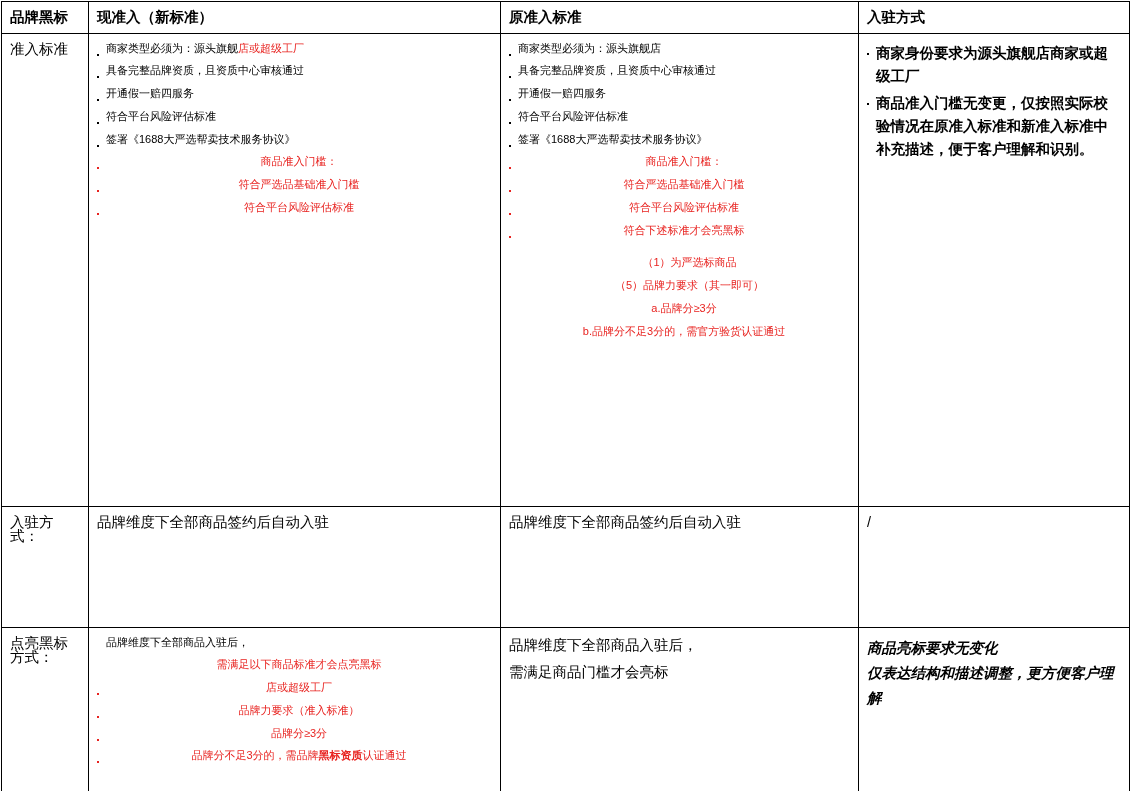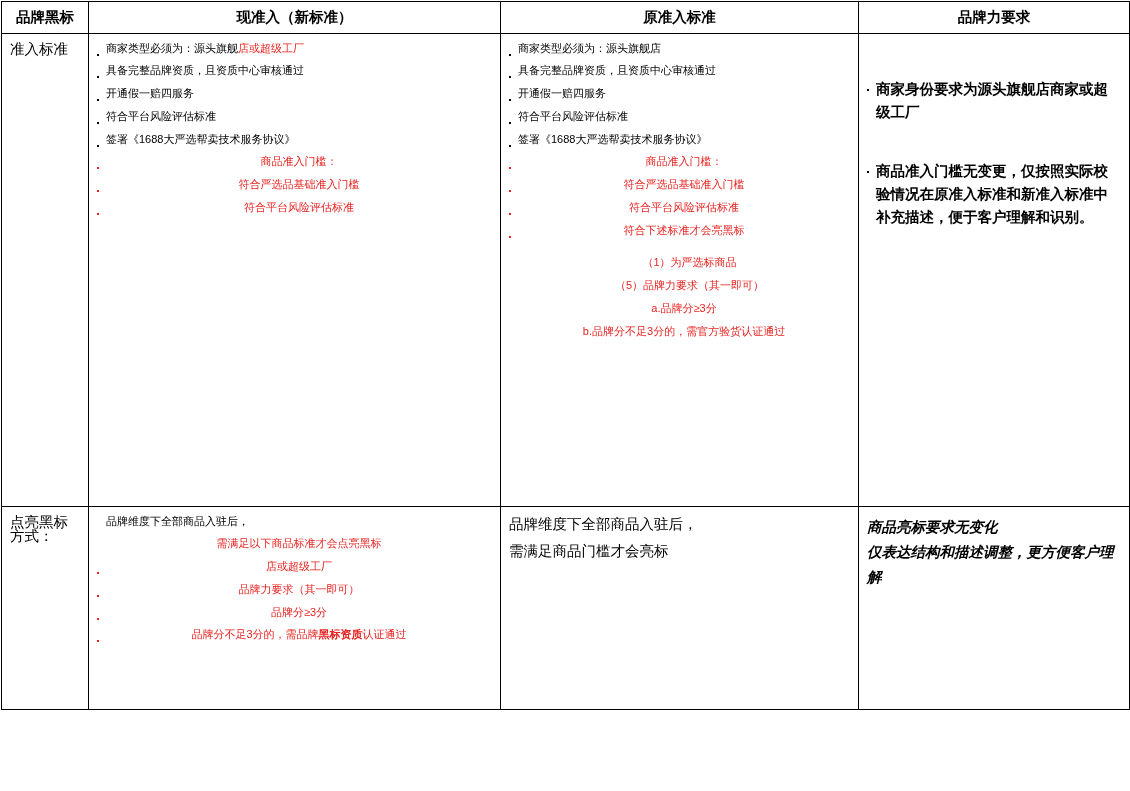--- a/index.html
+++ b/index.html
@@ -31,21 +31,21 @@
     padding: 8px 8px 8px 8px;
     font-size: 14.5px;
     line-height: 1.0;
   }
   col.c1 { width: 87px; }
   col.c2 { width: 412px; }
   col.c3 { width: 358px; }
   col.c4 { width: 271px; }
 
   thead th {
-    text-align: center;
+    text-align: left;
     font-weight: bold;
     font-size: 15px;
     padding: 9px 4px;
     vertical-align: middle;
   }
   td.rowhead {
     font-size: 14.5px;
     font-weight: normal;
     line-height: 1.55;
     padding-top: 10px;
@@ -92,21 +92,20 @@
     padding: 0;
     list-style: none;
     font-weight: bold;
     line-height: 1.6;
   }
   .notes li {
     position: relative;
     padding-left: 9px;
     margin-bottom: 4px;
     font-size: 14.5px;
-    margin-top: 36px;
   }
   .notes li:before {
     content: "";
     position: absolute;
     left: 0;
     top: 11px;
     width: 2px;
     height: 2px;
     background: #000;
   }
@@ -127,21 +126,21 @@
       <col class="c1">
         <col class="c2">
         <col class="c3">
         <col class="c4">
     </colgroup>
     <thead>
       <tr>
         <th>品牌黑标</th>
         <th>现准入（新标准）</th>
         <th>原准入标准</th>
-        <th>品牌力要求</th>
+        <th>入驻方式</th>
       </tr>
     </thead>
     <tbody>
 
       <tr class="r1">
         <td class="rowhead">准入标准</td>
         <td>
           <ul class="bullets">
             <li><span>商家类型必须为：源头旗舰</span><span class="red">店或超级工厂</span></li>
             <li>具备完整品牌资质，且资质中心审核通过</li>
@@ -172,29 +171,35 @@
           </ul>
         </td>
         <td>
           <ul class="notes">
             <li>商家身份要求为源头旗舰店商家或超级工厂</li>
             <li>商品准入门槛无变更，仅按照实际校验情况在原准入标准和新准入标准中补充描述，便于客户理解和识别。</li>
           </ul>
         </td>
       </tr>
 
+      <tr class="r2">
+        <td class="rowhead">入驻方式：</td>
+        <td class="plain">品牌维度下全部商品签约后自动入驻</td>
+        <td class="plain">品牌维度下全部商品签约后自动入驻</td>
+        <td class="plain">/</td>
+      </tr>
 
       <tr class="r3">
         <td class="rowhead">点亮黑标方式：</td>
         <td>
           <ul class="bullets">
             <li class="nodot">品牌维度下全部商品入驻后，</li>
             <li class="red nodot">需满足以下商品标准才会点亮黑标</li>
             <li class="red">店或超级工厂</li>
-            <li class="red">品牌力要求（其一即可）</li>
+            <li class="red">品牌力要求（准入标准）</li>
             <li class="red">品牌分≥3分</li>
             <li class="red">品牌分不足3分的，需品牌<span class="b">黑标资质</span>认证通过</li>
           </ul>
         </td>
         <td>
           <div class="cellline">品牌维度下全部商品入驻后，</div>
           <div class="cellline">需满足商品门槛才会亮标</div>
         </td>
         <td>
           <div class="bold-lines">商品亮标要求无变化</div>

